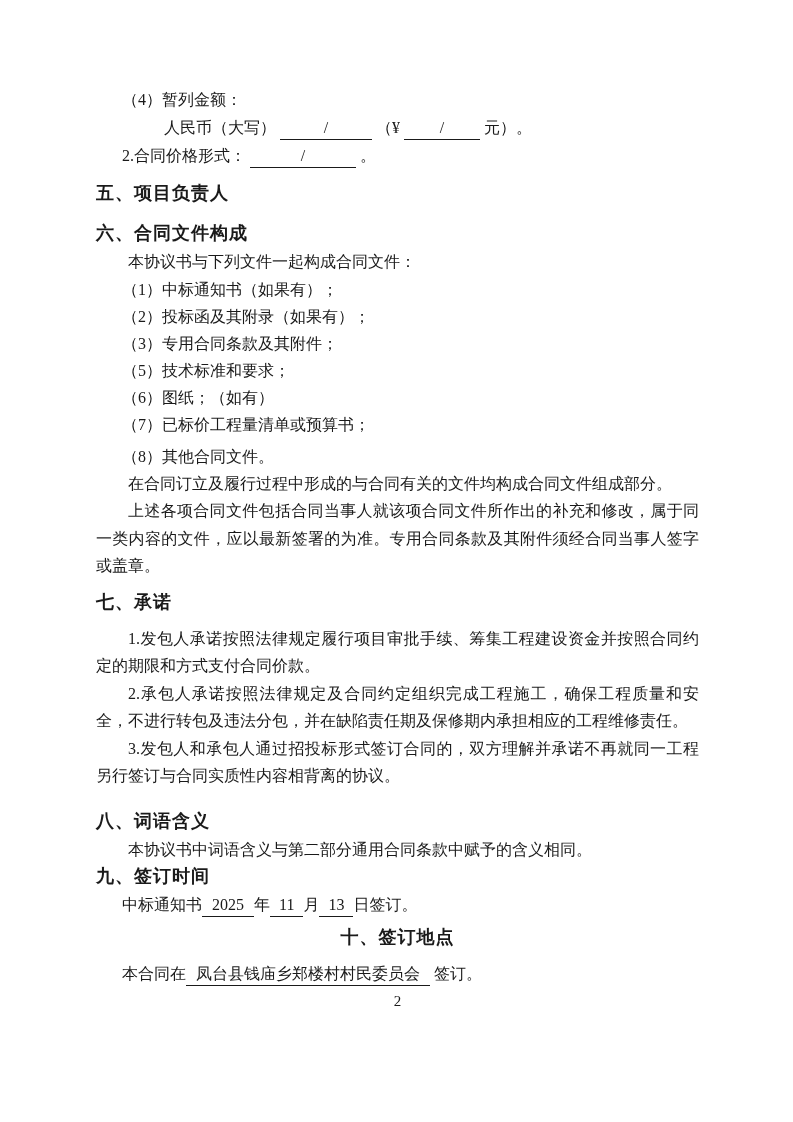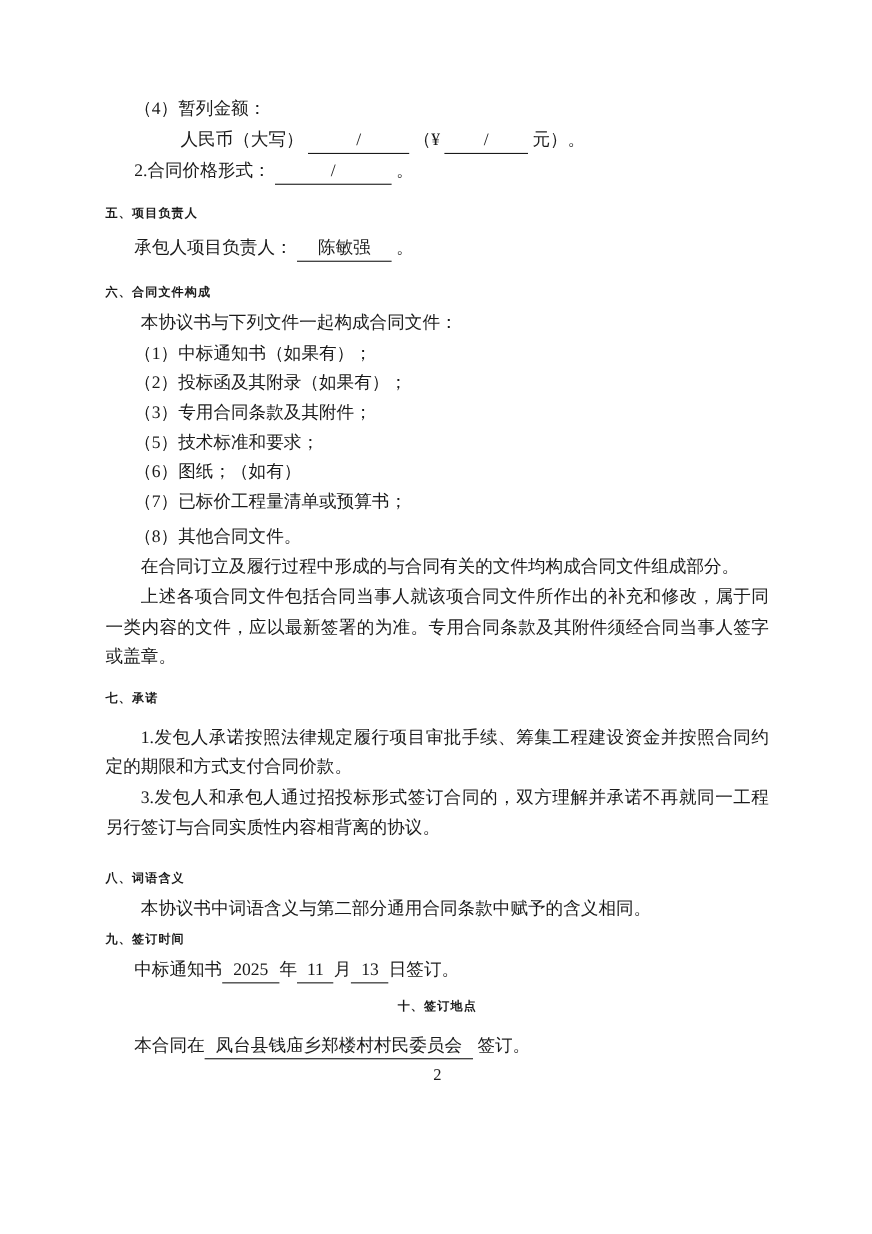--- a/index.html
+++ b/index.html
@@ -24,23 +24,23 @@
     left: 96px;
     width: 603px;
   }
   .line {
     line-height: 28px;
     white-space: nowrap;
   }
   .indent-1 { padding-left: 26px; }
   .indent-2 { padding-left: 68px; }
   .heading {
-    font-family: Liberation Sans, sans-serif;
+    font-family: Liberation Mono, monospace;
     font-weight: bold;
-    font-size: 11px;
+    font-size: 18px;
     line-height: 28px;
     letter-spacing: 1px;
   }
   .h5 { margin-top: 10px; }
   .h6 { margin-top: 12px; }
   .h7 { margin-top: 9px; }
   .h8 { margin-top: 18px; }
   .h9 { margin-top: 0px; }
   .h10 { margin-top: 5px; text-align: center; }
   .para {
@@ -93,42 +93,38 @@
       <span class="blank w-rmb2">/</span>
       <span>元）。</span>
     </div>
     <div class="line indent-1">
       <span>2.合同价格形式：</span>
       <span class="blank w-priceform">/</span>
       <span>。</span>
     </div>
 
     <div class="heading h5">五、项目负责人</div>
-    <div class="line indent-1 mgr-line">
-      <span>承包人项目负责人：</span>
-      <span class="blank w-name">陈敏强</span>
-      <span>。</span>
-    </div>
 
     <div class="heading h6">六、合同文件构成</div>
     <div class="para">本协议书与下列文件一起构成合同文件：</div>
     <div class="doc-list">
       <div>（1）中标通知书（如果有）；</div>
       <div>（2）投标函及其附录（如果有）；</div>
       <div>（3）专用合同条款及其附件；</div>
       <div>（5）技术标准和要求；</div>
       <div>（6）图纸；（如有）</div>
       <div>（7）已标价工程量清单或预算书；</div>
       <div>（8）其他合同文件。</div>
     </div>
     <div class="para">在合同订立及履行过程中形成的与合同有关的文件均构成合同文件组成部分。</div>
     <div class="para">上述各项合同文件包括合同当事人就该项合同文件所作出的补充和修改，属于同一类内容的文件，应以最新签署的为准。专用合同条款及其附件须经合同当事人签字或盖章。</div>
 
     <div class="heading h7">七、承诺</div>
     <div class="para para-gap">1.发包人承诺按照法律规定履行项目审批手续、筹集工程建设资金并按照合同约定的期限和方式支付合同价款。</div>
+    <div class="para">2.承包人承诺按照法律规定及合同约定组织完成工程施工，确保工程质量和安全，不进行转包及违法分包，并在缺陷责任期及保修期内承担相应的工程维修责任。</div>
     <div class="para">3.发包人和承包人通过招投标形式签订合同的，双方理解并承诺不再就同一工程另行签订与合同实质性内容相背离的协议。</div>
 
     <div class="heading h8">八、词语含义</div>
     <div class="para">本协议书中词语含义与第二部分通用合同条款中赋予的含义相同。</div>
 
     <div class="heading h9">九、签订时间</div>
     <div class="line indent-1">
       <span>中标通知书</span><span class="blank w-pad">2025</span><span>年</span><span class="blank w-pad-sm">11</span><span>月</span><span class="blank w-pad-sm">13</span><span>日签订。</span>
     </div>
 

